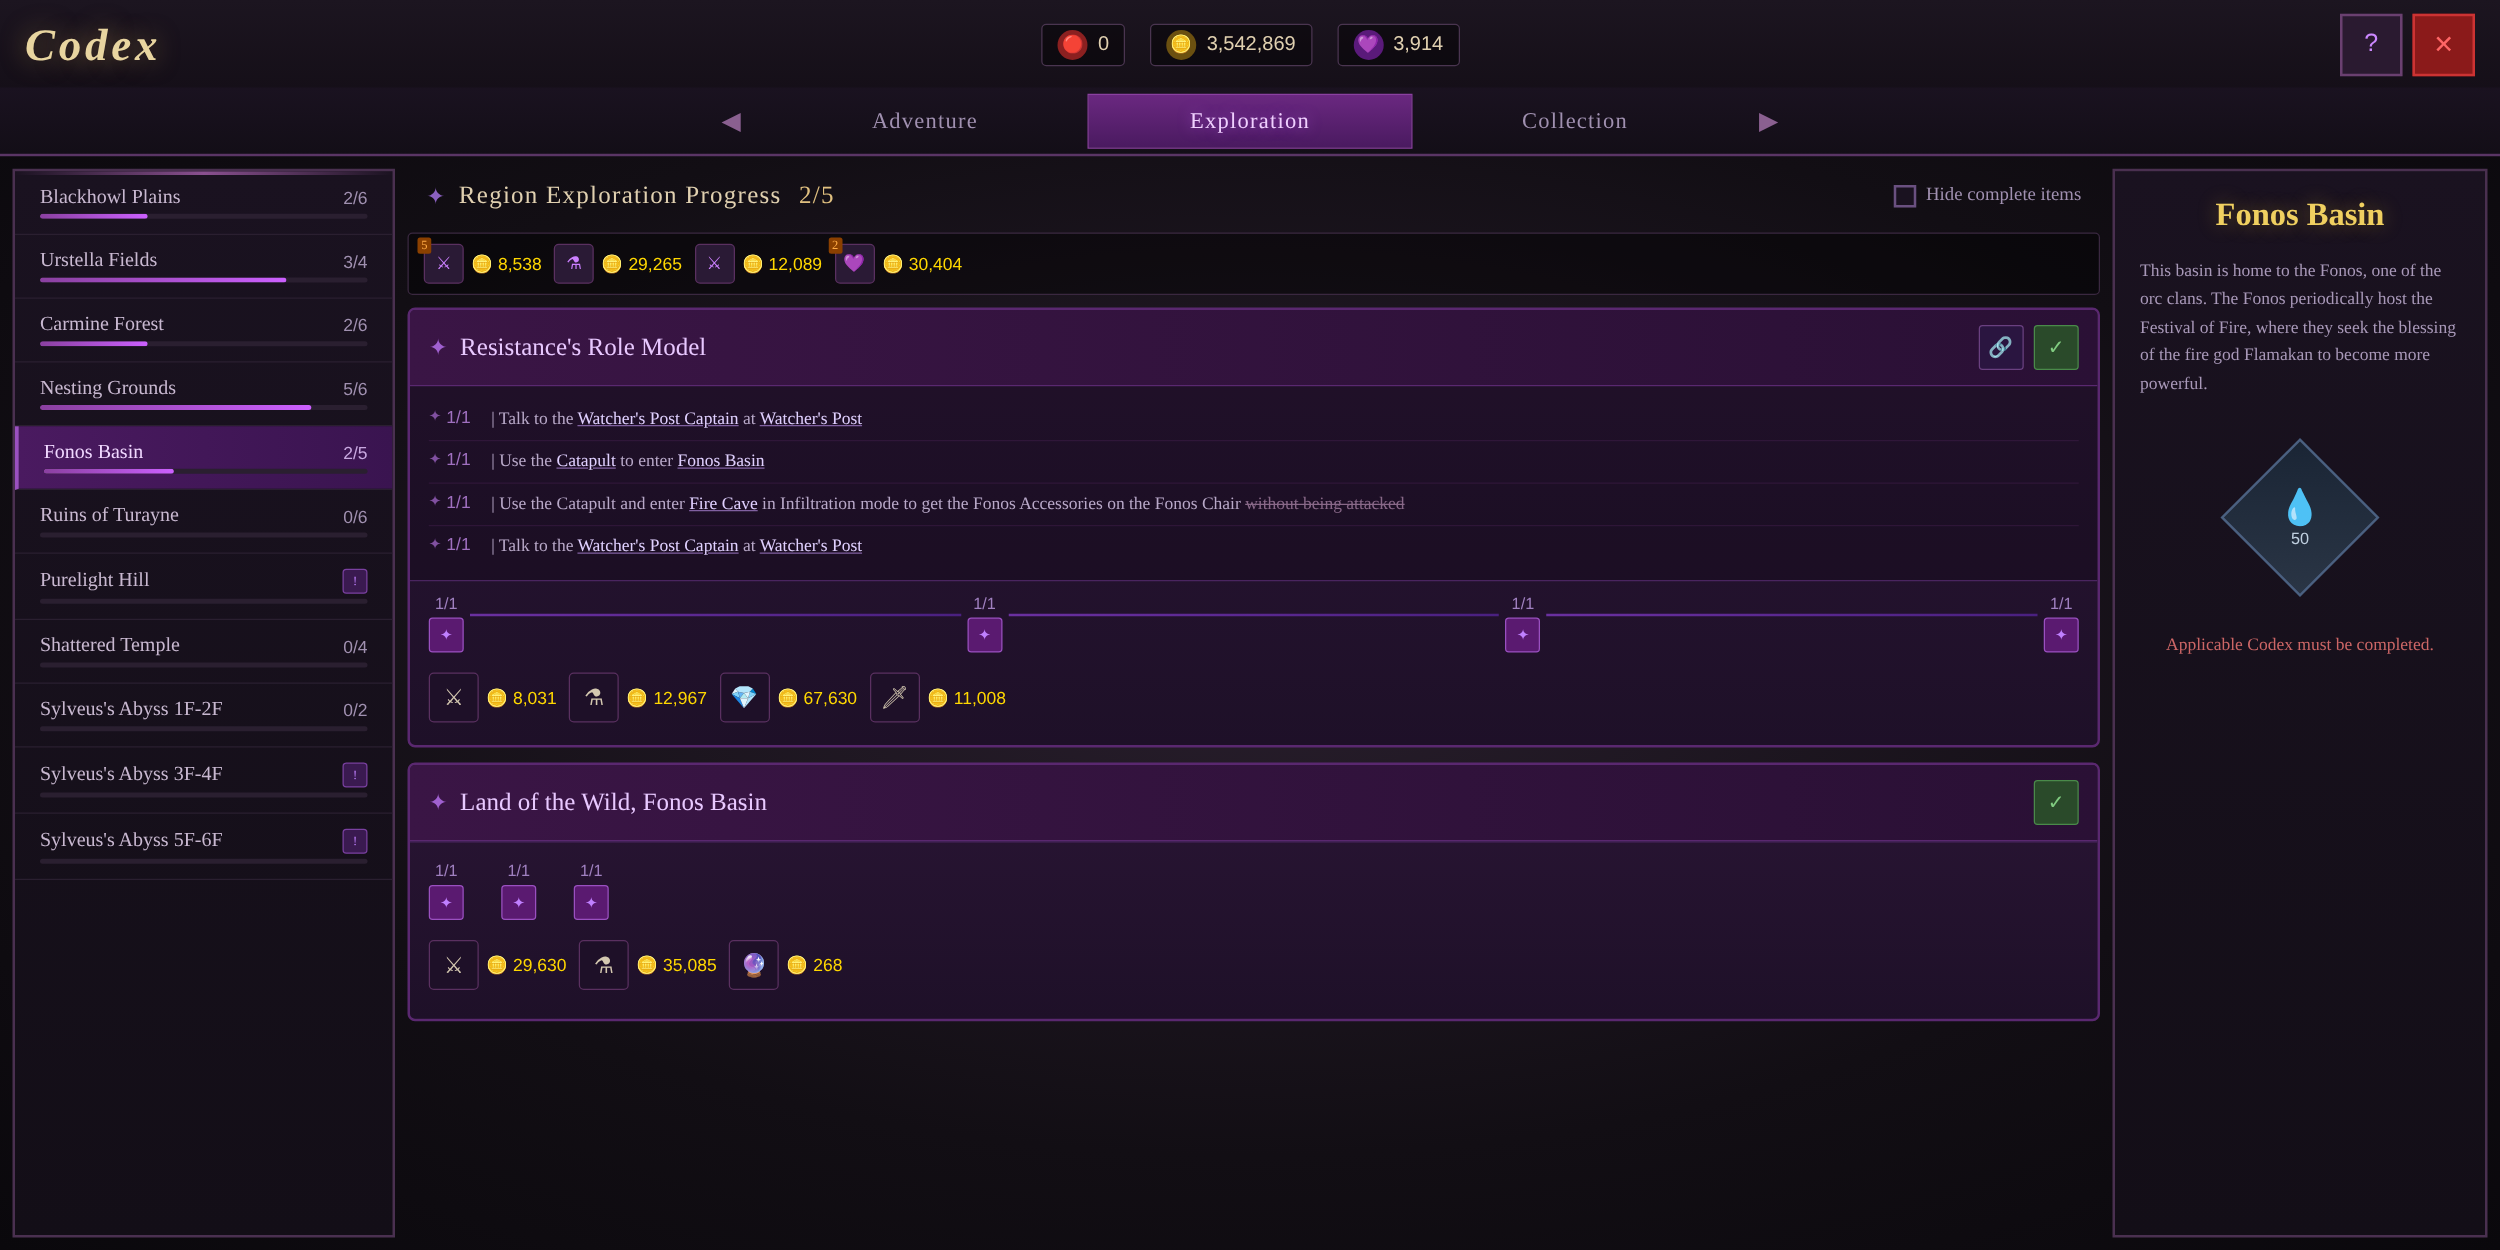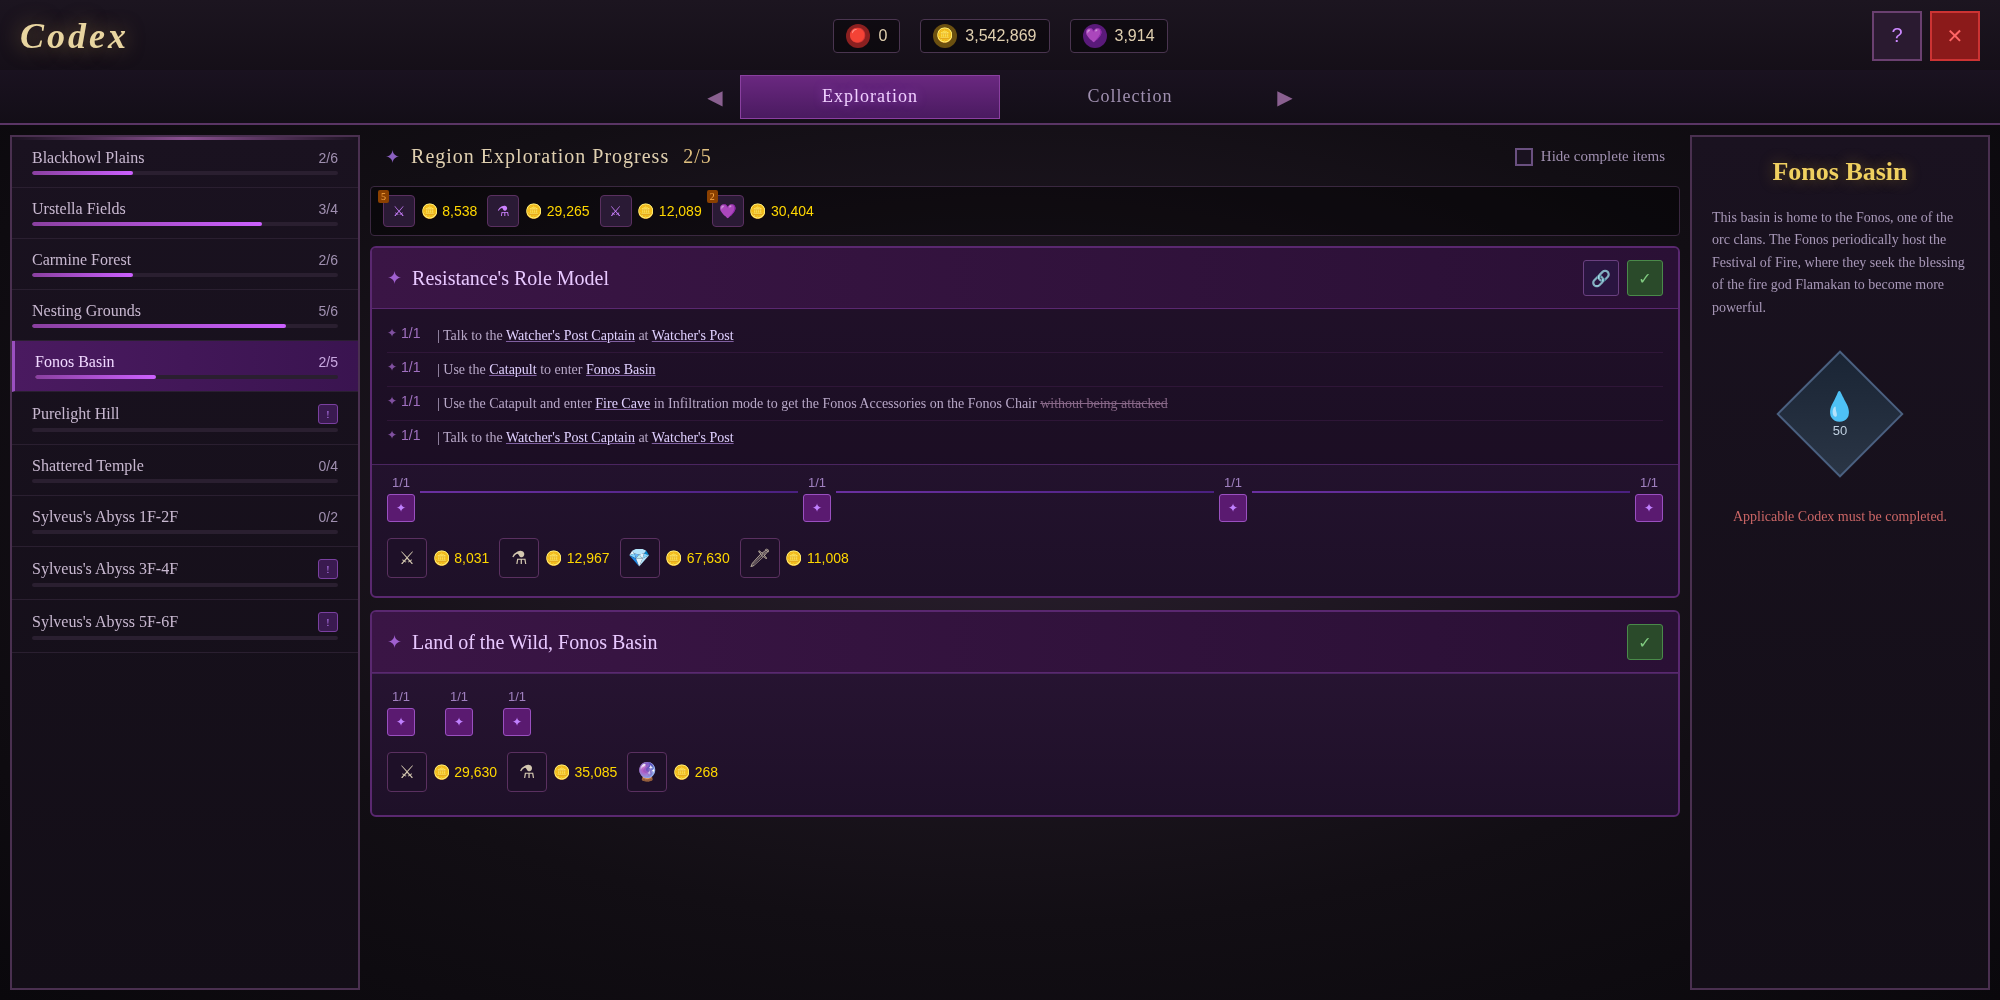--- a/index.html
+++ b/index.html
@@ -165,21 +165,21 @@
       position: absolute;
       top: 125px;
       left: 0;
       right: 0;
       bottom: 0;
       display: flex;
     }
 
     
     .sidebar {
-      width: 350px;
+      width: 306px;
       background: linear-gradient(180deg, #1a1220 0%, #130e17 100%);
       border-right: 2px solid #4a3050;
       border: 2px solid #4a3050;
       margin: 10px 0 10px 10px;
       overflow-y: auto;
       position: relative;
     }
 
     .sidebar::before {
       content: '';
@@ -621,20 +621,23 @@
       </div>
     </div>
     <div class="top-right-buttons">
       <button class="top-btn">?</button>
       <button class="top-btn close">✕</button>
     </div>
   </div>
 
   <div class="tabs-bar">
     <div class="tab-nav-arrow">◀</div>
+    <div class="tab-item">
+      <span>Adventure</span>
+    </div>
     <div class="tab-item active">
       <span>Exploration</span>
     </div>
     <div class="tab-item">
       <span>Collection</span>
     </div>
     <div class="tab-nav-arrow">▶</div>
   </div>
 
   <div class="main-layout">
@@ -676,20 +679,29 @@
             <div class="sidebar-progress-fill" style="width:83%"></div>
           </div>
       </div>
       <div class="sidebar-item active">
         <div class="sidebar-item-row">
           <span class="sidebar-item-name">Fonos Basin</span>
           <span class="sidebar-item-count">2/5</span>
         </div>
         <div class="sidebar-progress-bar">
             <div class="sidebar-progress-fill" style="width:40%"></div>
+          </div>
+      </div>
+      <div class="sidebar-item">
+        <div class="sidebar-item-row">
+          <span class="sidebar-item-name">Ruins of Turayne</span>
+          <span class="sidebar-item-count">0/6</span>
+        </div>
+        <div class="sidebar-progress-bar">
+            <div class="sidebar-progress-fill" style="width:0%"></div>
           </div>
       </div>
       <div class="sidebar-item">
         <div class="sidebar-item-row">
           <span class="sidebar-item-name">Purelight Hill</span>
           <div class="sidebar-item-badge">!</div>
         </div>
         <div class="sidebar-progress-bar">
             <div class="sidebar-progress-fill" style="width:0%"></div>
           </div>

